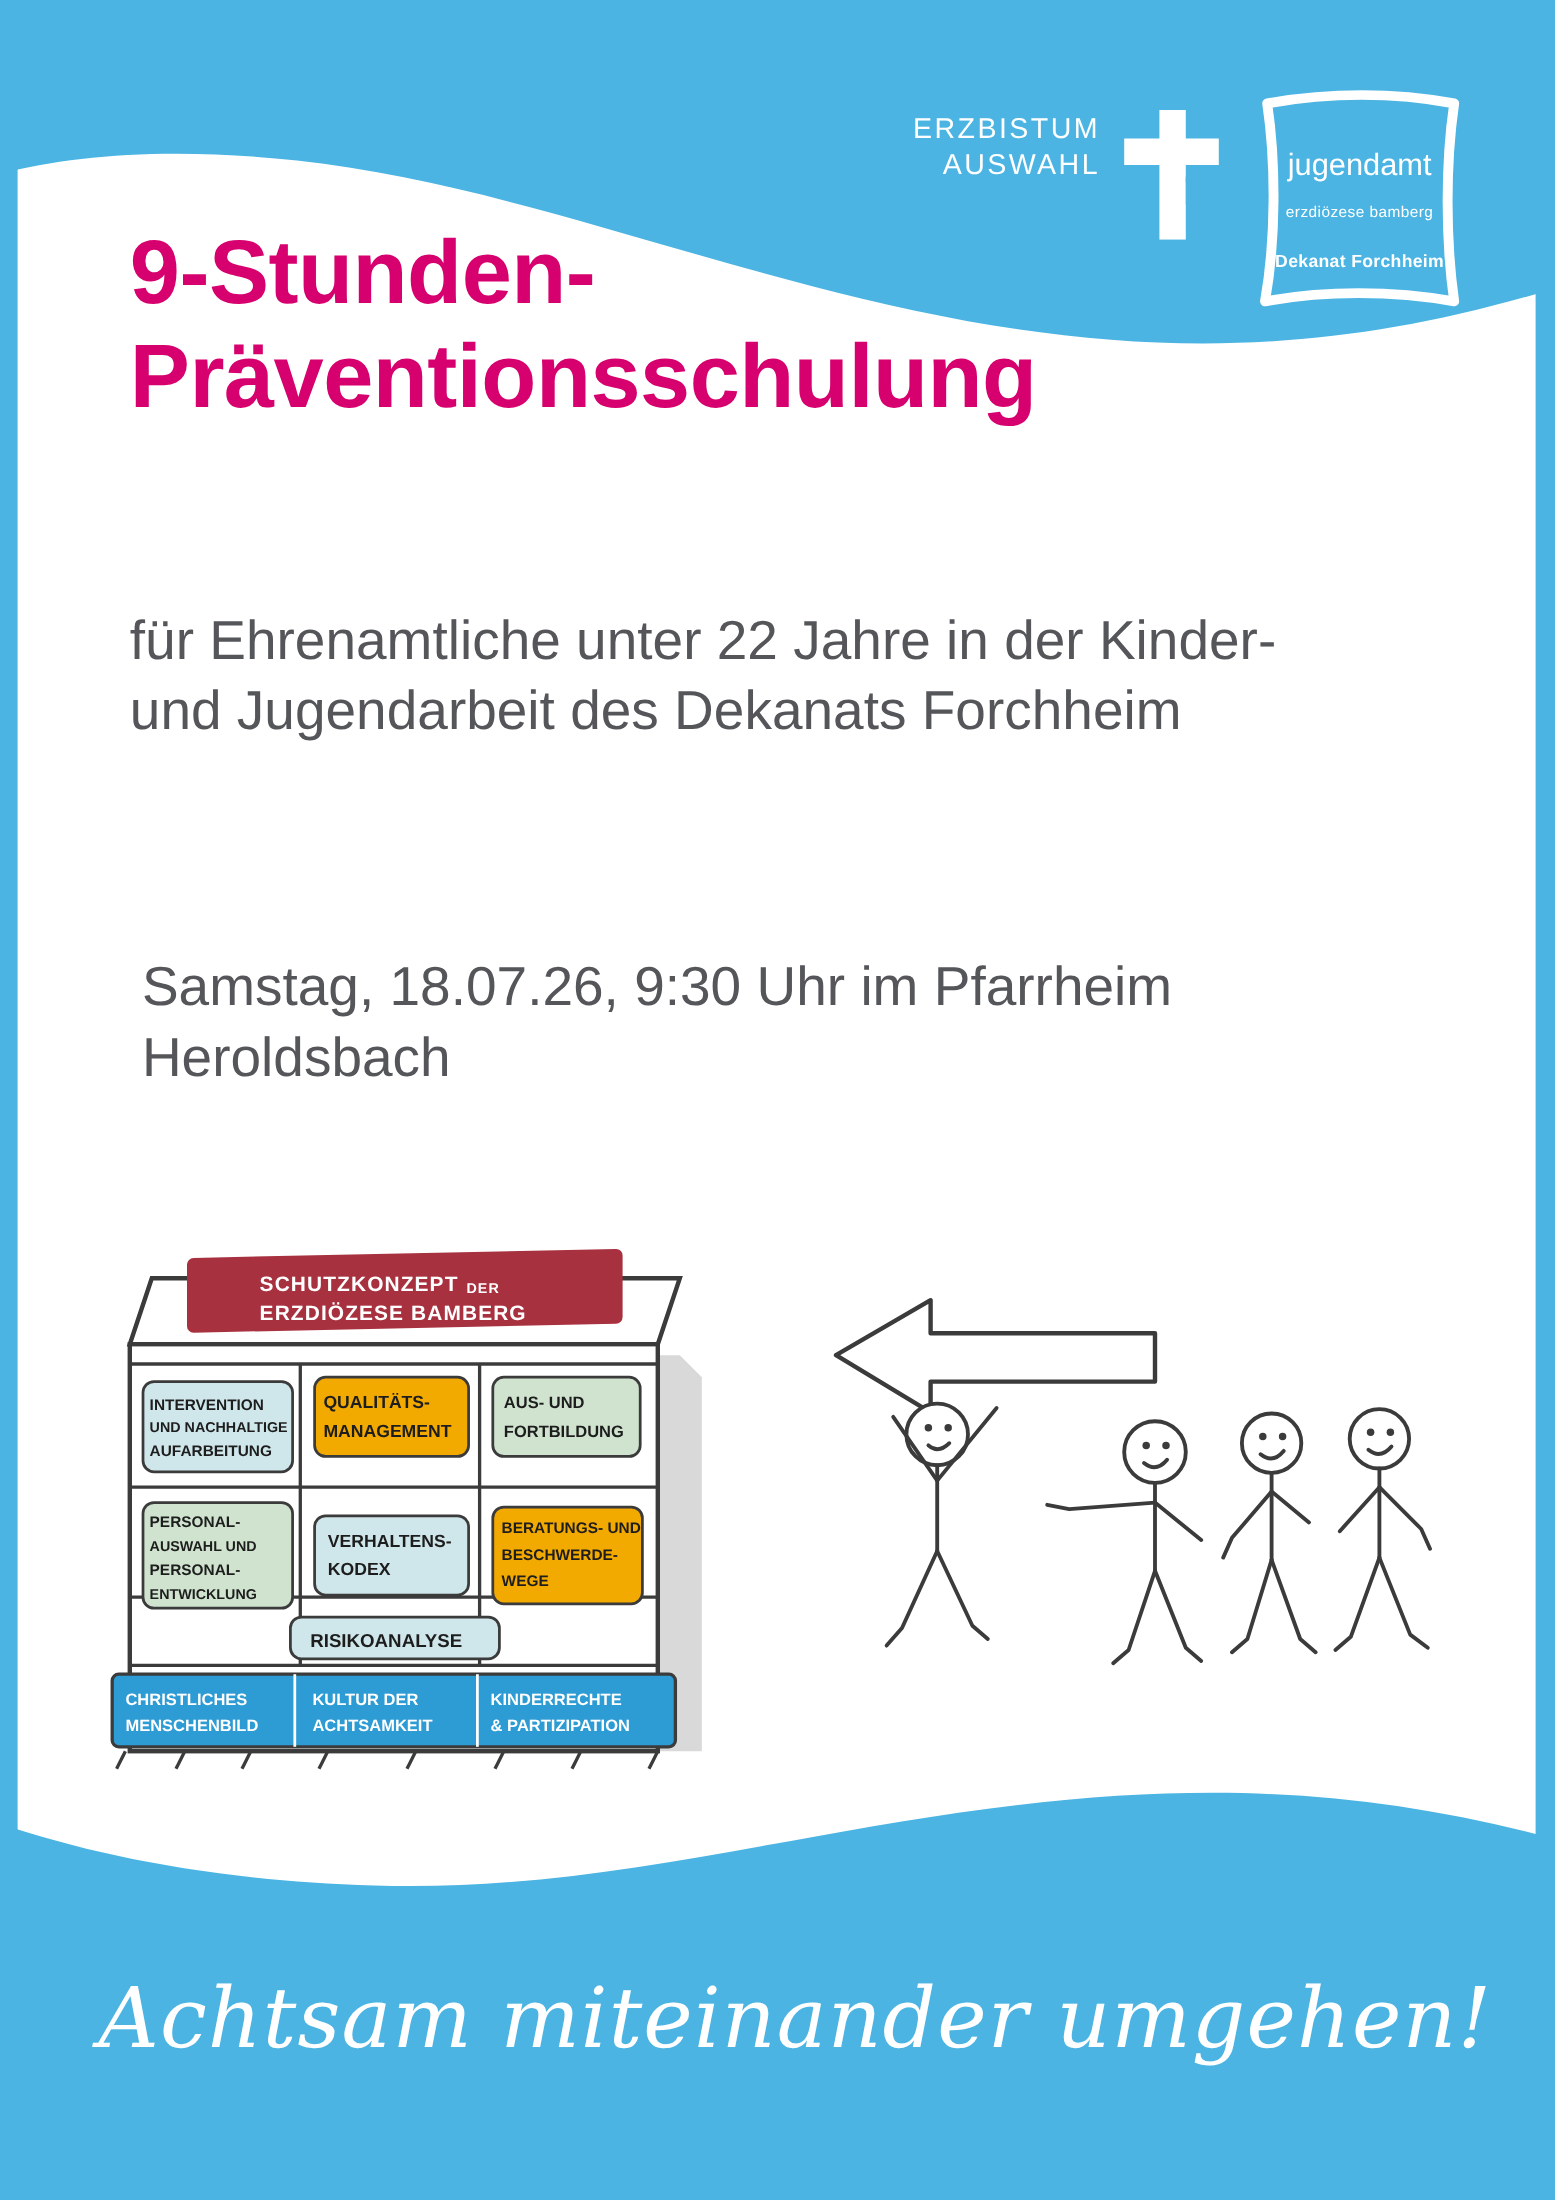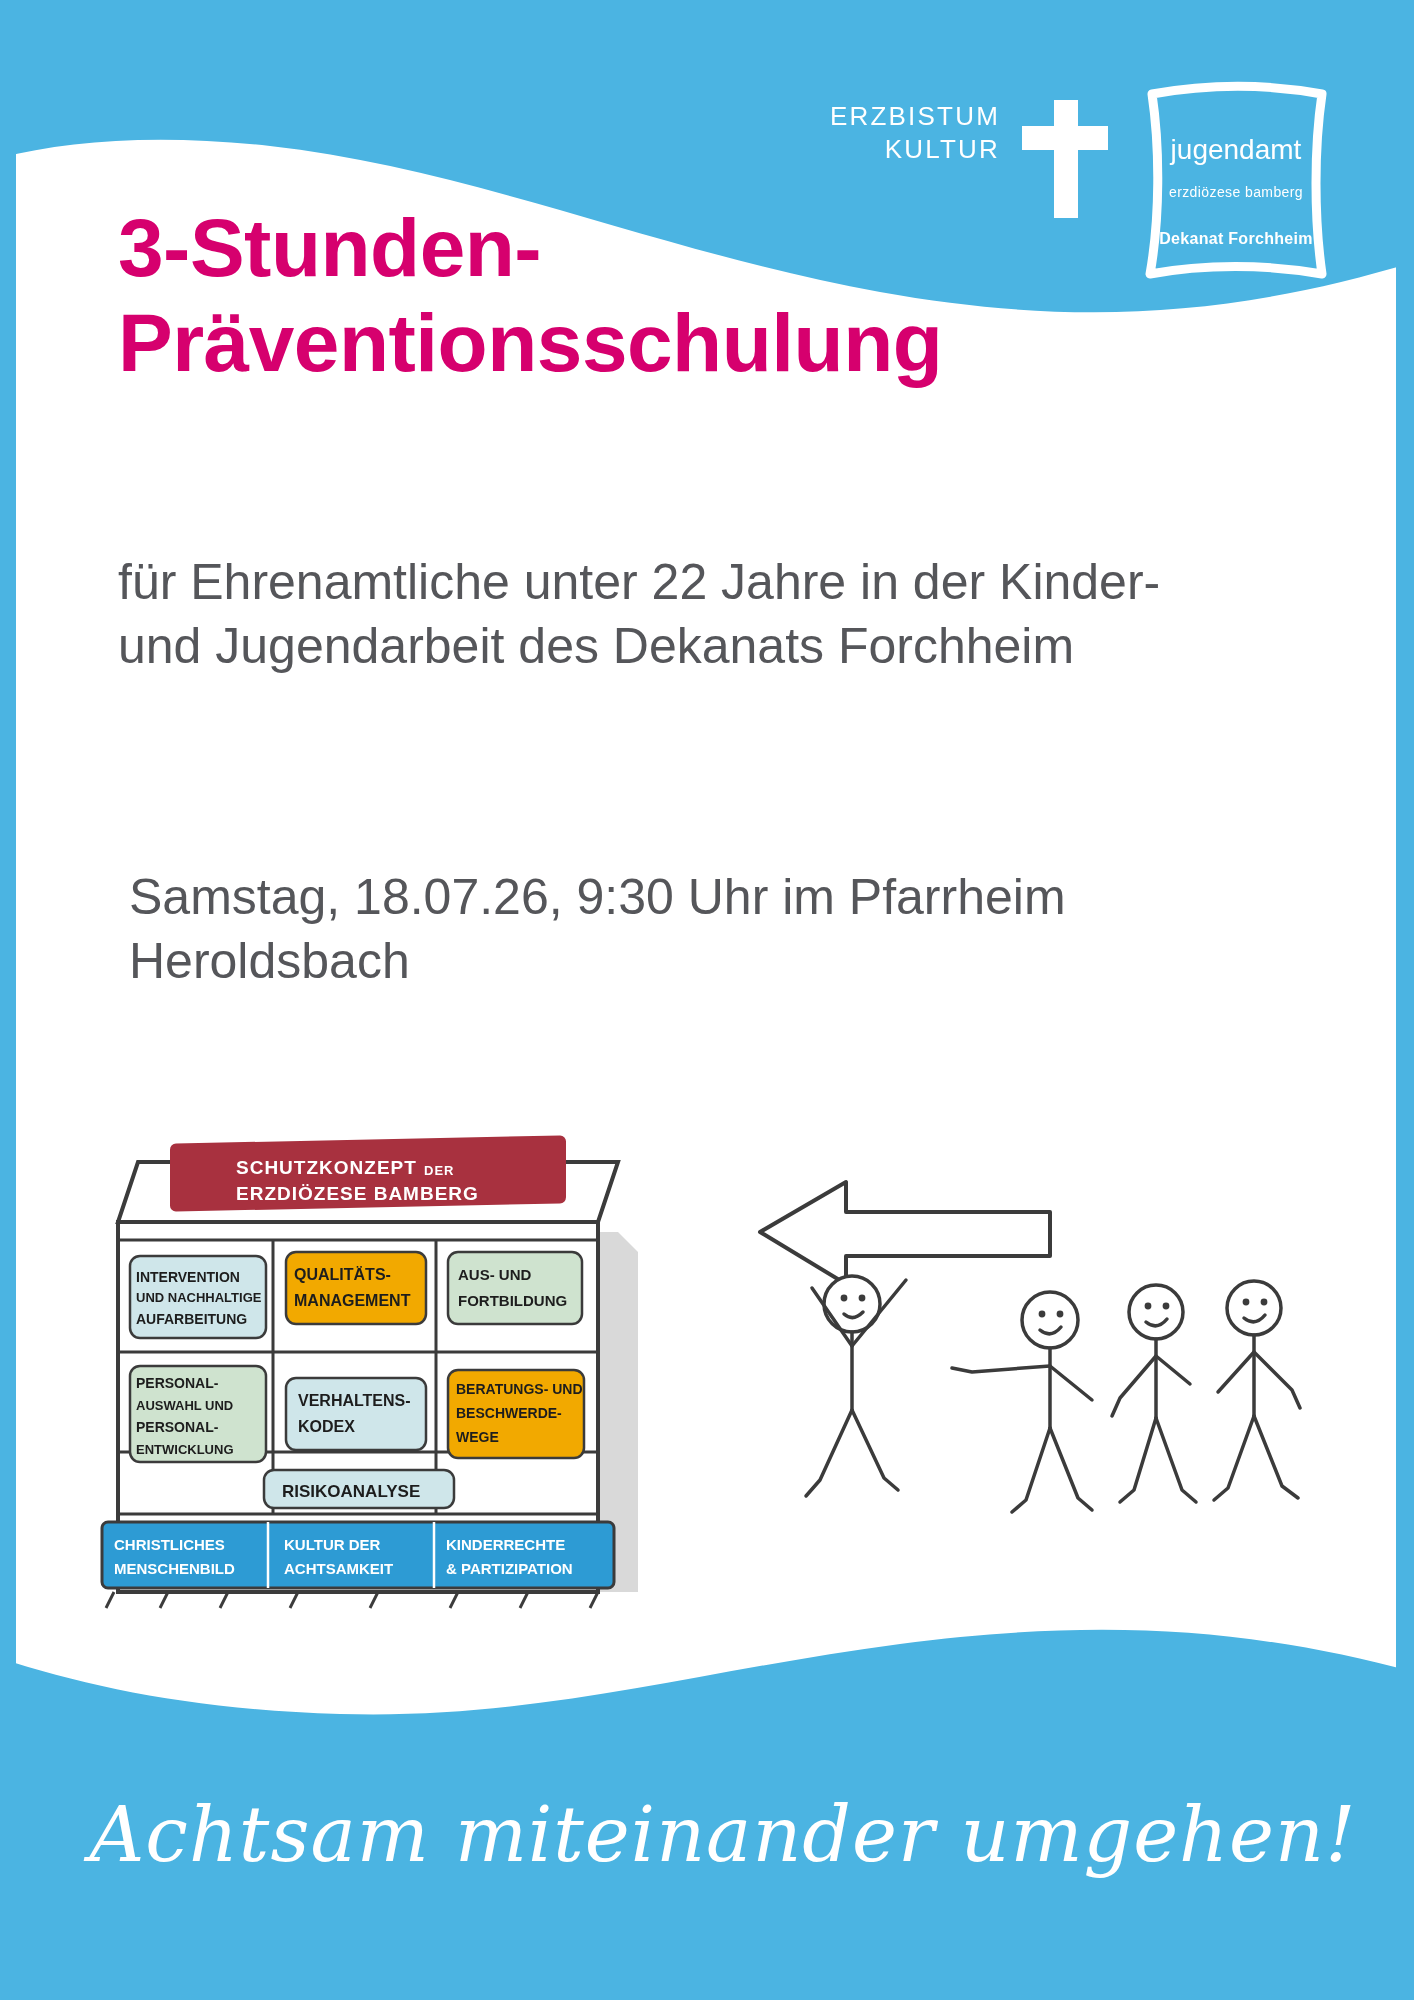--- a/index.html
+++ b/index.html
@@ -208,21 +208,21 @@
   </div>
 
   <div class="edge-left"></div>
   <div class="edge-right"></div>
 
   <div class="logos">
 
     <div class="erzbistum-block">
       <div class="erzbistum-text">
         <div>ERZBISTUM</div>
-        <div>KULTUR</div>
+        <div>AUSWAHL</div>
       </div>
       <div class="cross-mark">
         <svg width="92" height="118" viewBox="0 0 92 118" xmlns="http://www.w3.org/2000/svg">
           <path d="M36,0 L60,0 L60,26 L90,26 L90,50 L60,50 L60,118 L36,118 L36,50 L4,50 L4,26 L36,26 Z" fill="#ffffff"></path>
           <path d="M60,62 L90,62 L90,118 L66,118 L66,86 L60,86 Z" fill="#4bb4e2"></path>
           <rect x="60" y="60" width="32" height="6" fill="#4bb4e2"></rect>
         </svg>
       </div>
     </div>
 
@@ -230,21 +230,21 @@
       <svg width="196" height="212" viewBox="0 0 196 212" xmlns="http://www.w3.org/2000/svg">
         <path d="M14,16 C70,6 130,6 184,16 C176,70 176,140 184,196 C128,186 66,186 12,196 C22,140 22,70 14,16 Z" fill="none" stroke="#ffffff" stroke-width="9" stroke-linejoin="round"></path>
       </svg>
       <div class="jugendamt-label">jugendamt</div>
       <div class="jugendamt-sub">erzdiözese bamberg</div>
       <div class="jugendamt-dek">Dekanat Forchheim</div>
     </div>
 
   </div>
 
-  <div class="headline">3-Stunden-
+  <div class="headline">9-Stunden-
 Präventionsschulung</div>
 
   <div class="subline">für Ehrenamtliche unter 22 Jahre in der Kinder- und Jugendarbeit des Dekanats Forchheim</div>
 
   <div class="dateline">Samstag, 18.07.26, 9:30 Uhr im Pfarrheim Heroldsbach</div>
 
   <div class="house-wrap">
     <svg width="640" height="510" viewBox="0 0 640 510" xmlns="http://www.w3.org/2000/svg" font-family="'Liberation Sans', sans-serif">
 
       <path d="M70,110 L560,110 L580,130 L580,470 L70,470 Z" fill="#d9d9d9"></path>

